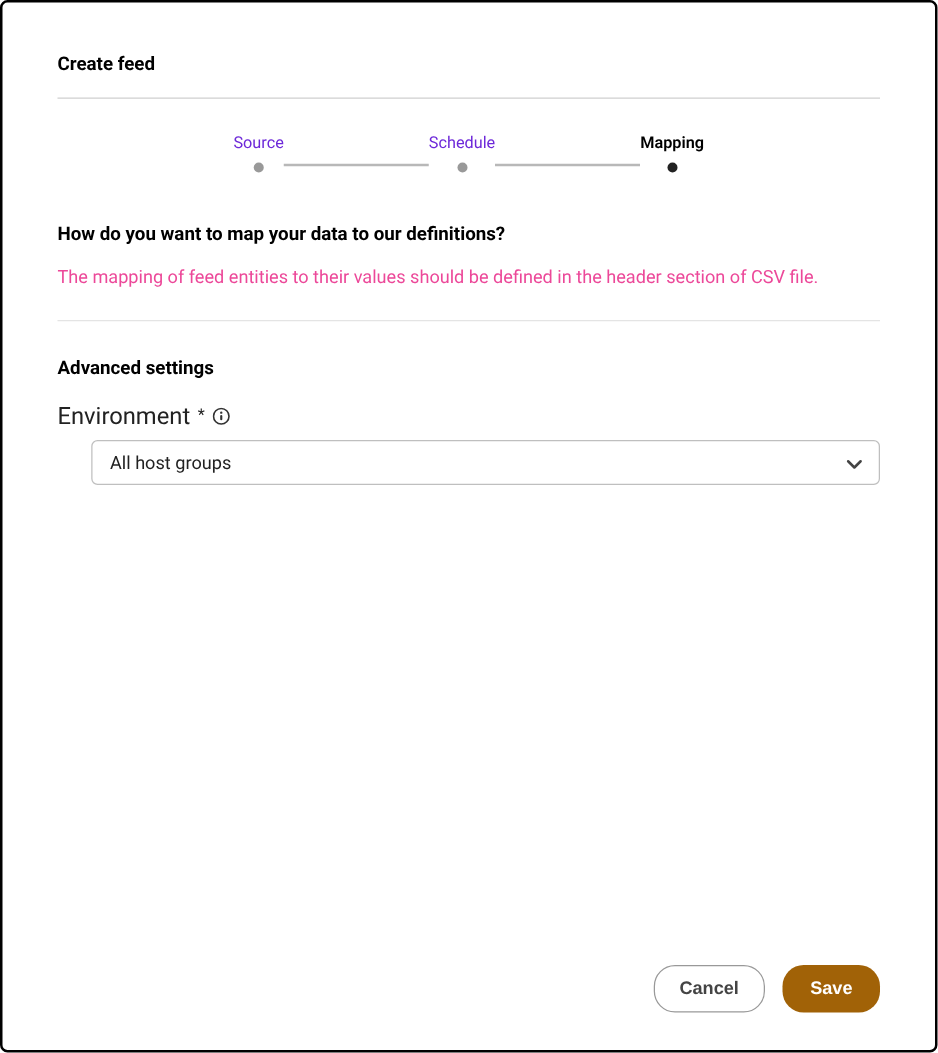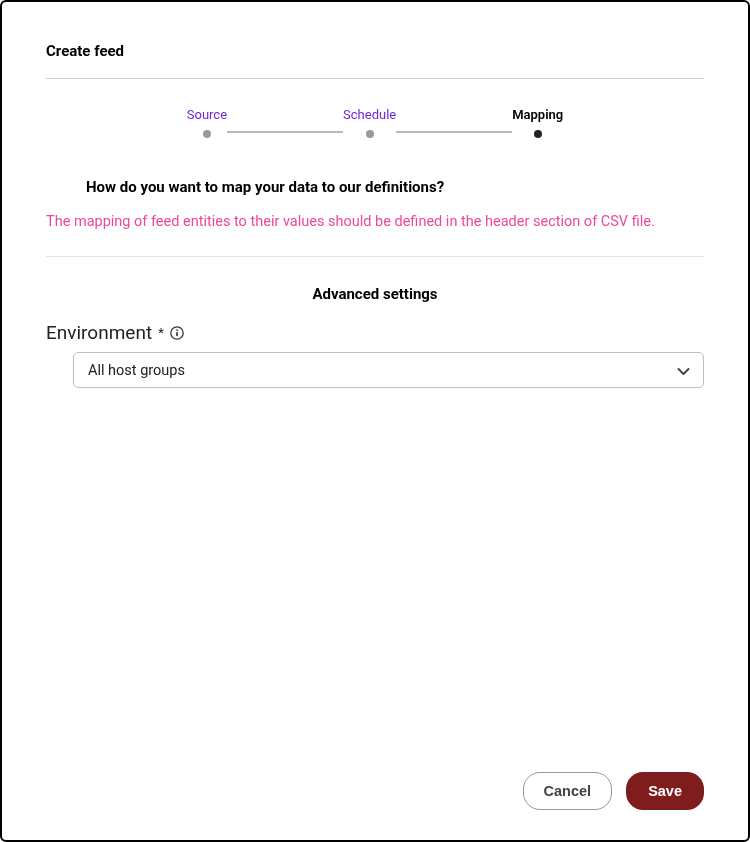--- a/index.html
+++ b/index.html
@@ -66,39 +66,37 @@
       width: 116px;
       height: 2px;
       background: #b8b8b8;
       margin-top: 24px;
     }
     .question-heading {
       font-size: 15px;
       font-weight: 700;
       color: #000;
       margin-bottom: 16px;
-      margin-left: 40px;
     }
     .description {
       font-size: 14.5px;
       color: #ec4899;
       margin-bottom: 24px;
       line-height: 1.4;
     }
     .hr-section {
       border: none;
       border-top: 1px solid #e4e4e4;
       margin-bottom: 28px;
     }
     .section-heading {
       font-size: 15px;
       font-weight: 700;
       color: #000;
       margin-bottom: 18px;
-      text-align: center;
     }
     .field-label-row {
       display: flex;
       align-items: center;
       gap: 6px;
       margin-bottom: 8px;
     }
     .field-label {
       font-size: 19px;
       color: #222;
@@ -154,21 +152,21 @@
       display: inline-flex;
       align-items: center;
       justify-content: center;
     }
     .btn-secondary {
       background: #fff;
       border: 1.5px solid #999;
       color: #444;
     }
     .btn-primary {
-      background: #7f1d1d;
+      background: #a16207;
       border: none;
       color: #fff;
       padding: 0 22px;
     }
   </style>
 </head>
 <body>
 
 <h1 class="page-title">Create feed</h1>
 

